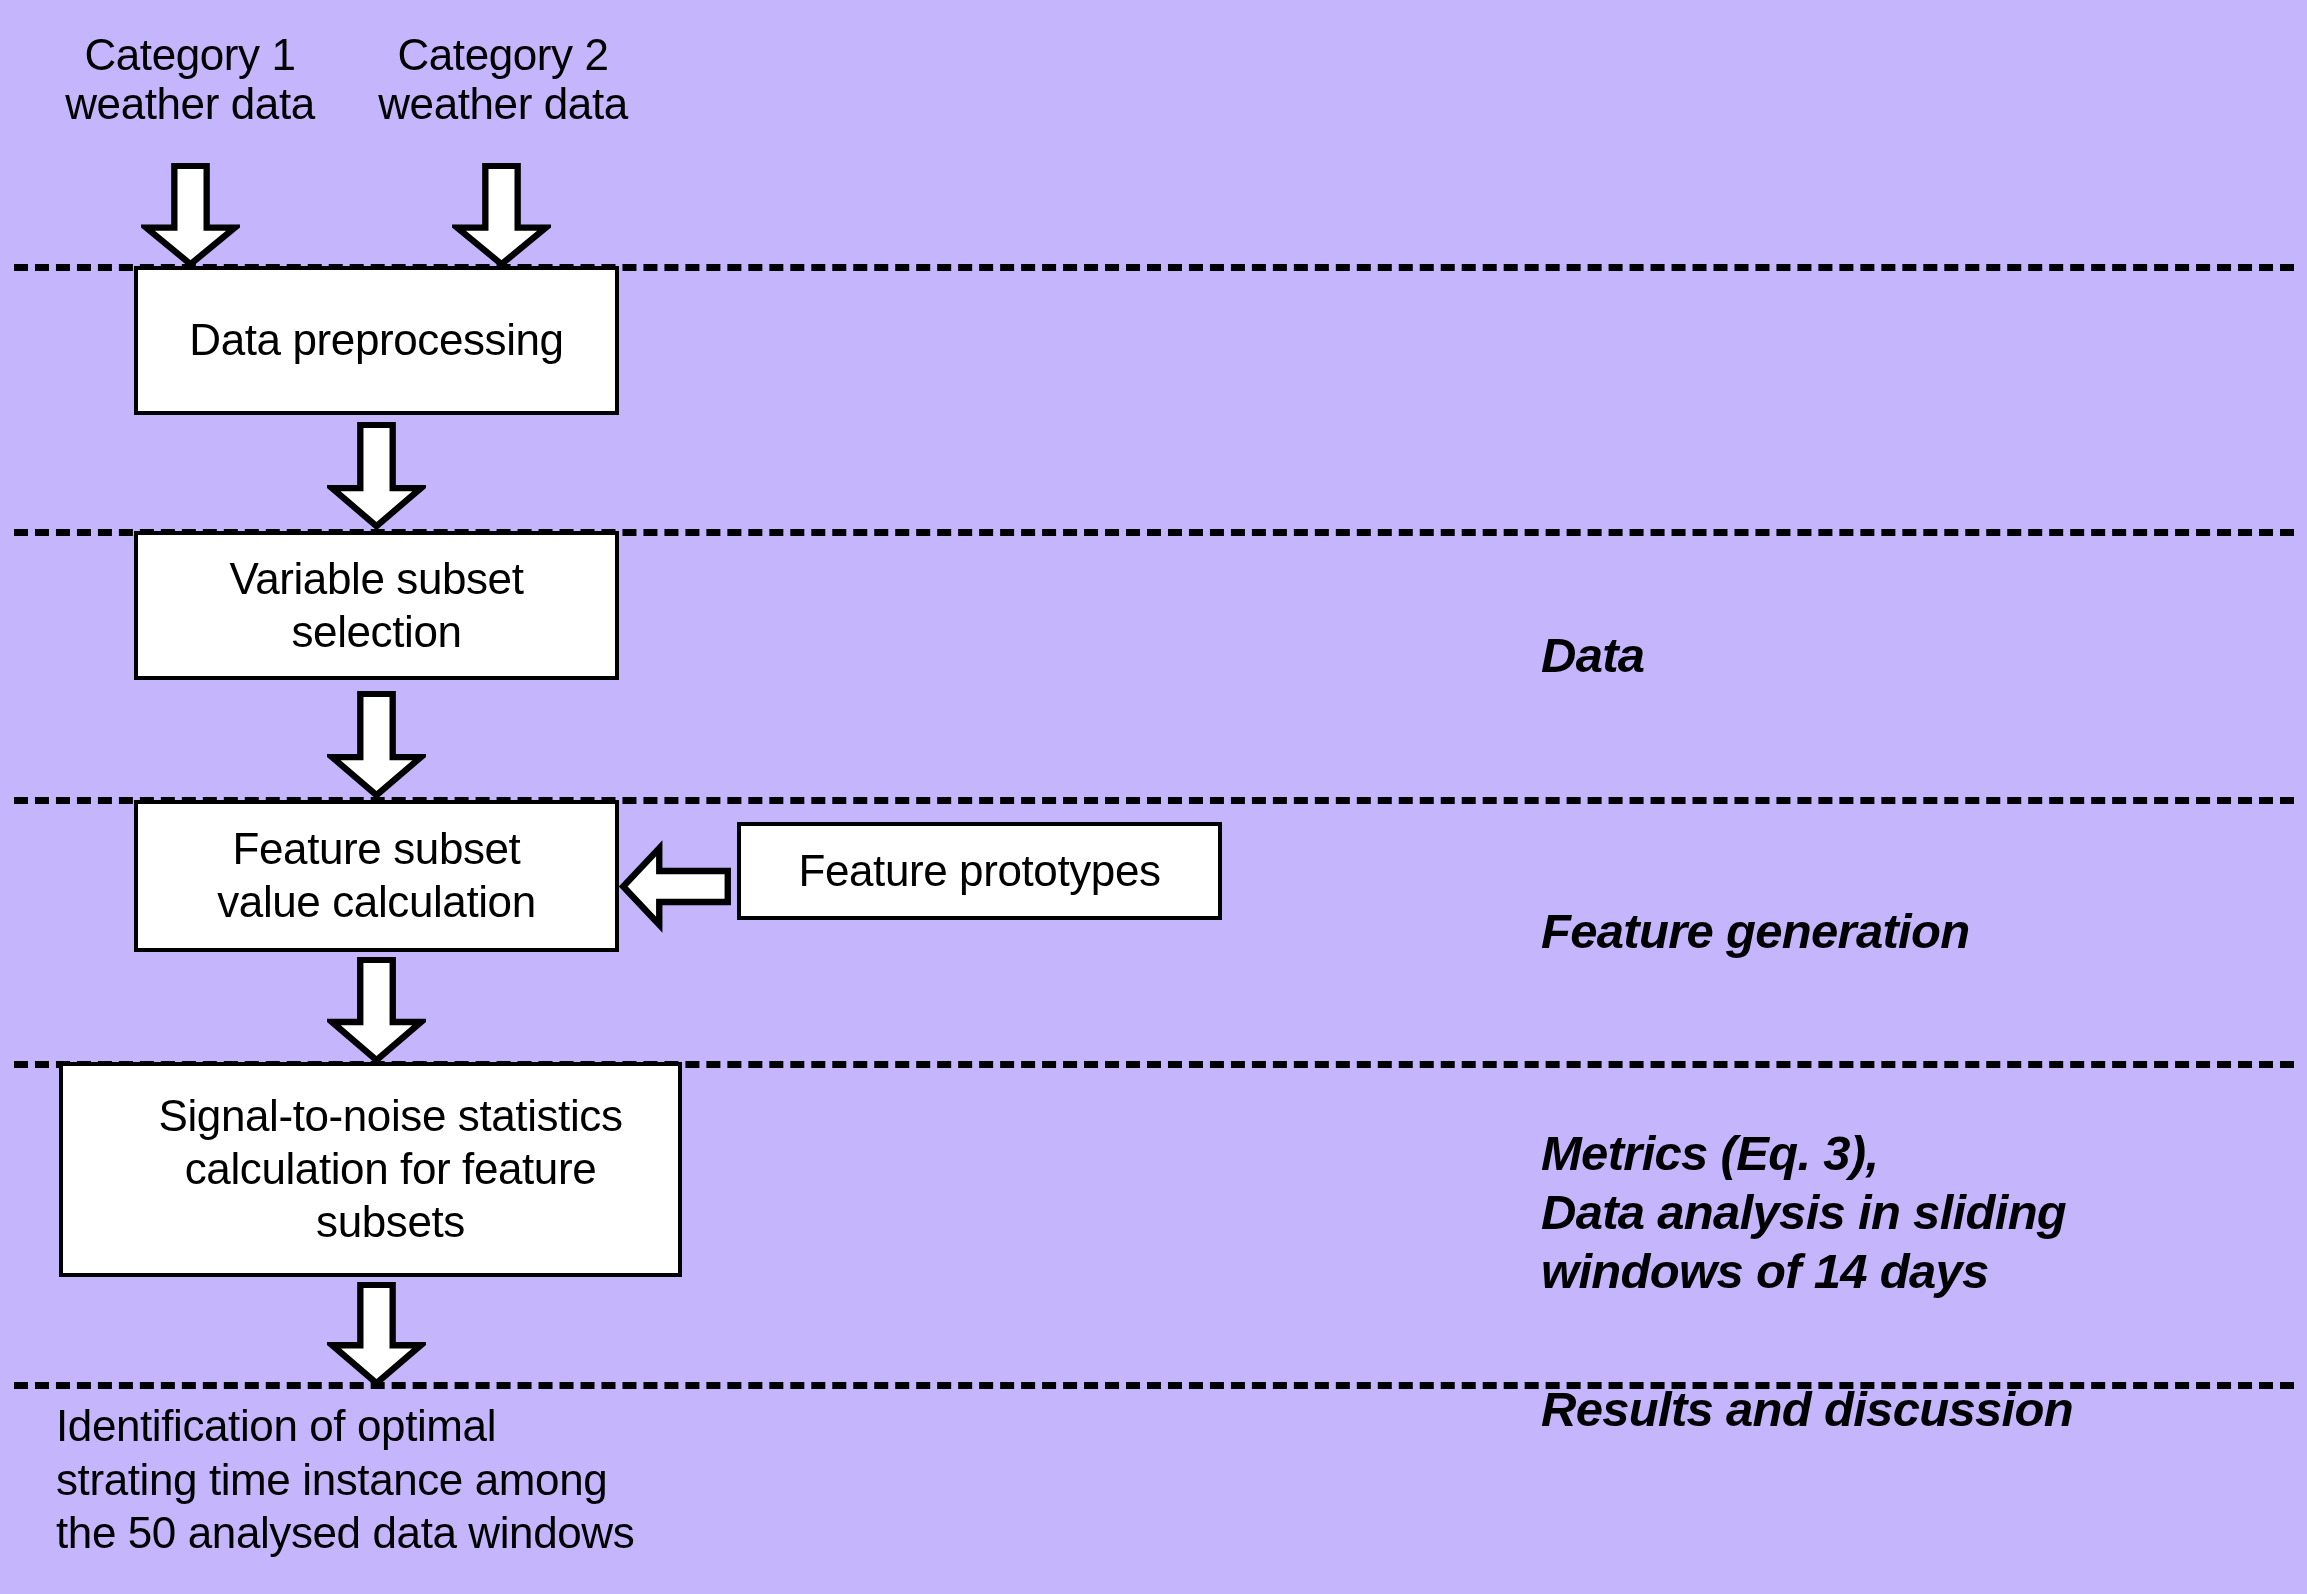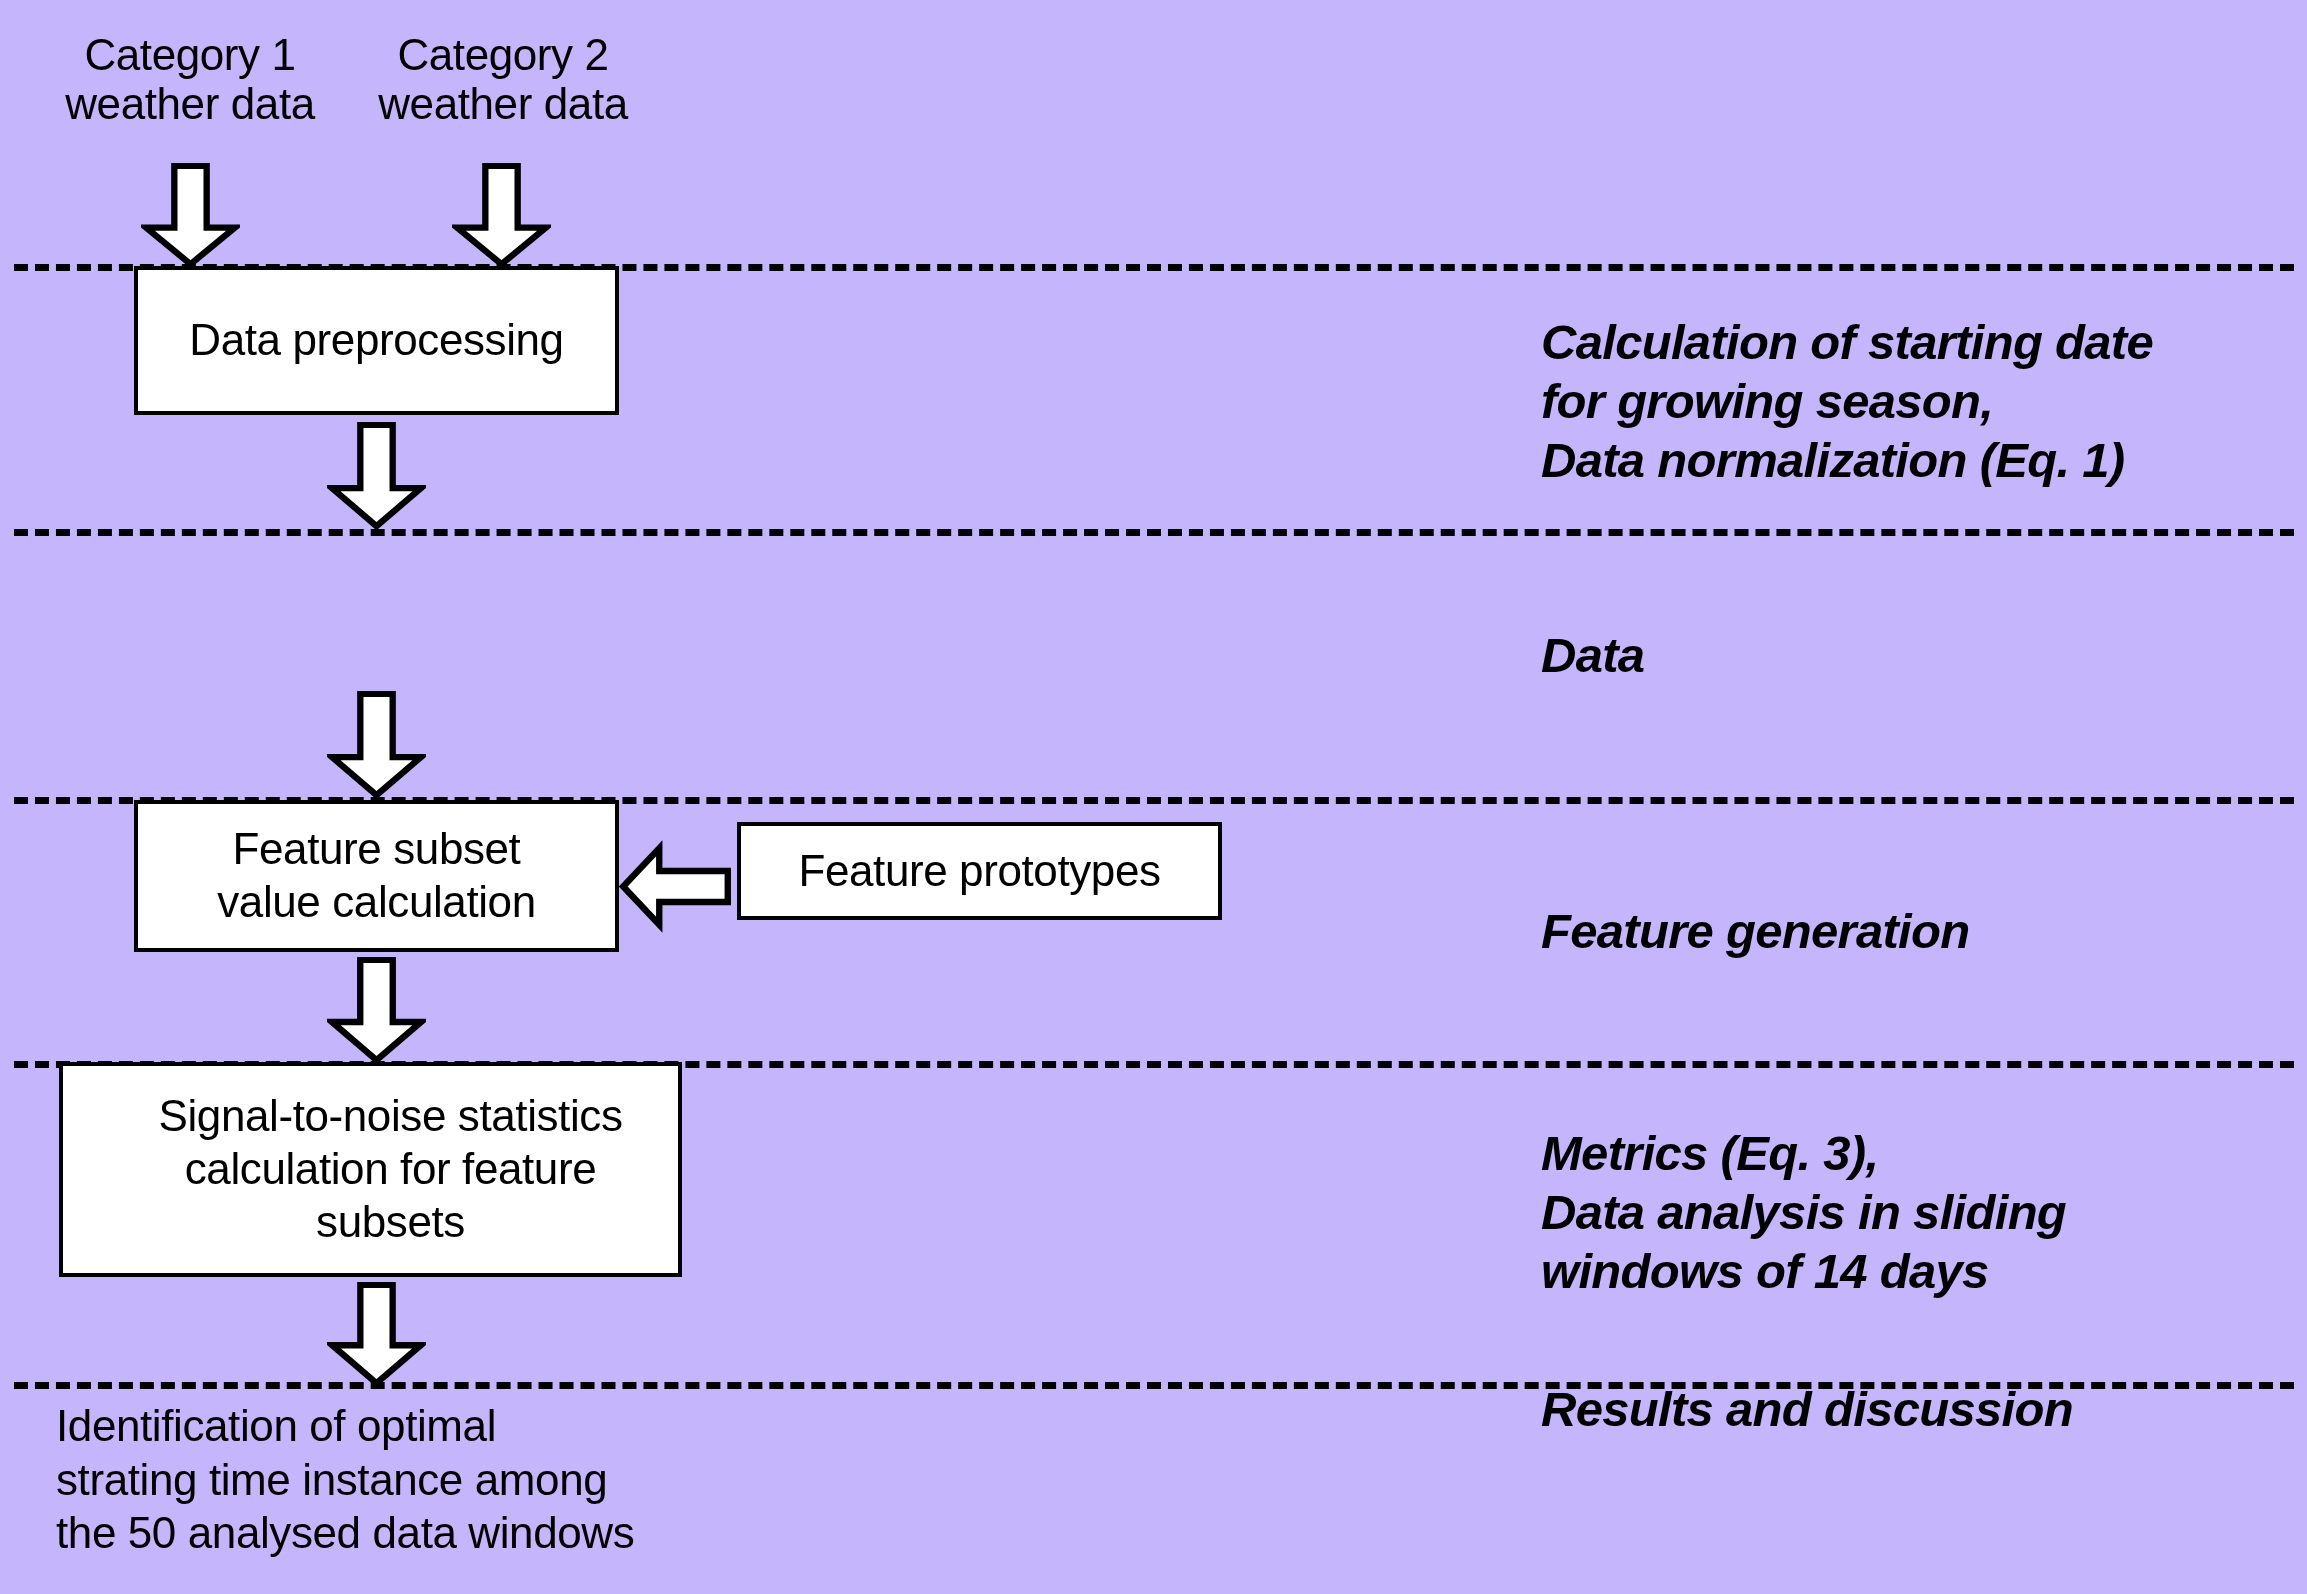--- a/index.html
+++ b/index.html
@@ -129,20 +129,24 @@
   <div class="abs proc-box" style="left:134px; top:266px; width:485px; height:149px;">
     <span class="proc-text">Data preprocessing</span>
   </div>
 
   <div class="abs arrow" style="left:327px; top:422px; width:99px; height:107px;">
     <svg width="99" height="107" viewBox="0 0 140 152">
       <polygon points="47,4 93,4 93,94 133,94 70,148 7,94 47,94" fill="#ffffff" stroke="#000000" stroke-width="9" stroke-linejoin="miter"></polygon>
     </svg>
   </div>
 
+  <div class="abs proc-box" style="left:134px; top:531px; width:485px; height:149px;">
+    <span class="proc-text">Variable subset
+selection</span>
+  </div>
 
   <div class="abs arrow" style="left:327px; top:691px; width:99px; height:107px;">
     <svg width="99" height="107" viewBox="0 0 140 152">
       <polygon points="47,4 93,4 93,94 133,94 70,148 7,94 47,94" fill="#ffffff" stroke="#000000" stroke-width="9" stroke-linejoin="miter"></polygon>
     </svg>
   </div>
 
   <div class="abs proc-box" style="left:134px; top:800px; width:485px; height:152px;">
     <span class="proc-text">Feature subset
 value calculation</span>
@@ -173,23 +177,20 @@
   <div class="abs arrow" style="left:327px; top:1282px; width:99px; height:104px;">
     <svg width="99" height="104" viewBox="0 0 140 148">
       <polygon points="47,4 93,4 93,90 133,90 70,144 7,90 47,90" fill="#ffffff" stroke="#000000" stroke-width="9" stroke-linejoin="miter"></polygon>
     </svg>
   </div>
 
   <div class="abs terminal-text" style="left:56px; top:1399px; width:675px;">Identification of optimal
 strating time instance among
 the 50 analysed data windows</div>
 
-  <div class="abs section-label" style="left:1541px; top:313px; width:753px;">Calculation of starting date
-for growing season,
-Data normalization (Eq. 1)</div>
 
   <div class="abs section-label" style="left:1541px; top:902px; width:753px;">Feature generation</div>
 
   <div class="abs section-label" style="left:1541px; top:626px; width:753px;">Data</div>
 
   <div class="abs section-label" style="left:1541px; top:1124px; width:753px;">Metrics (Eq. 3),
 Data analysis in sliding
 windows of 14 days</div>
 
   <div class="abs section-label" style="left:1541px; top:1380px; width:753px;">Results and discussion</div>

